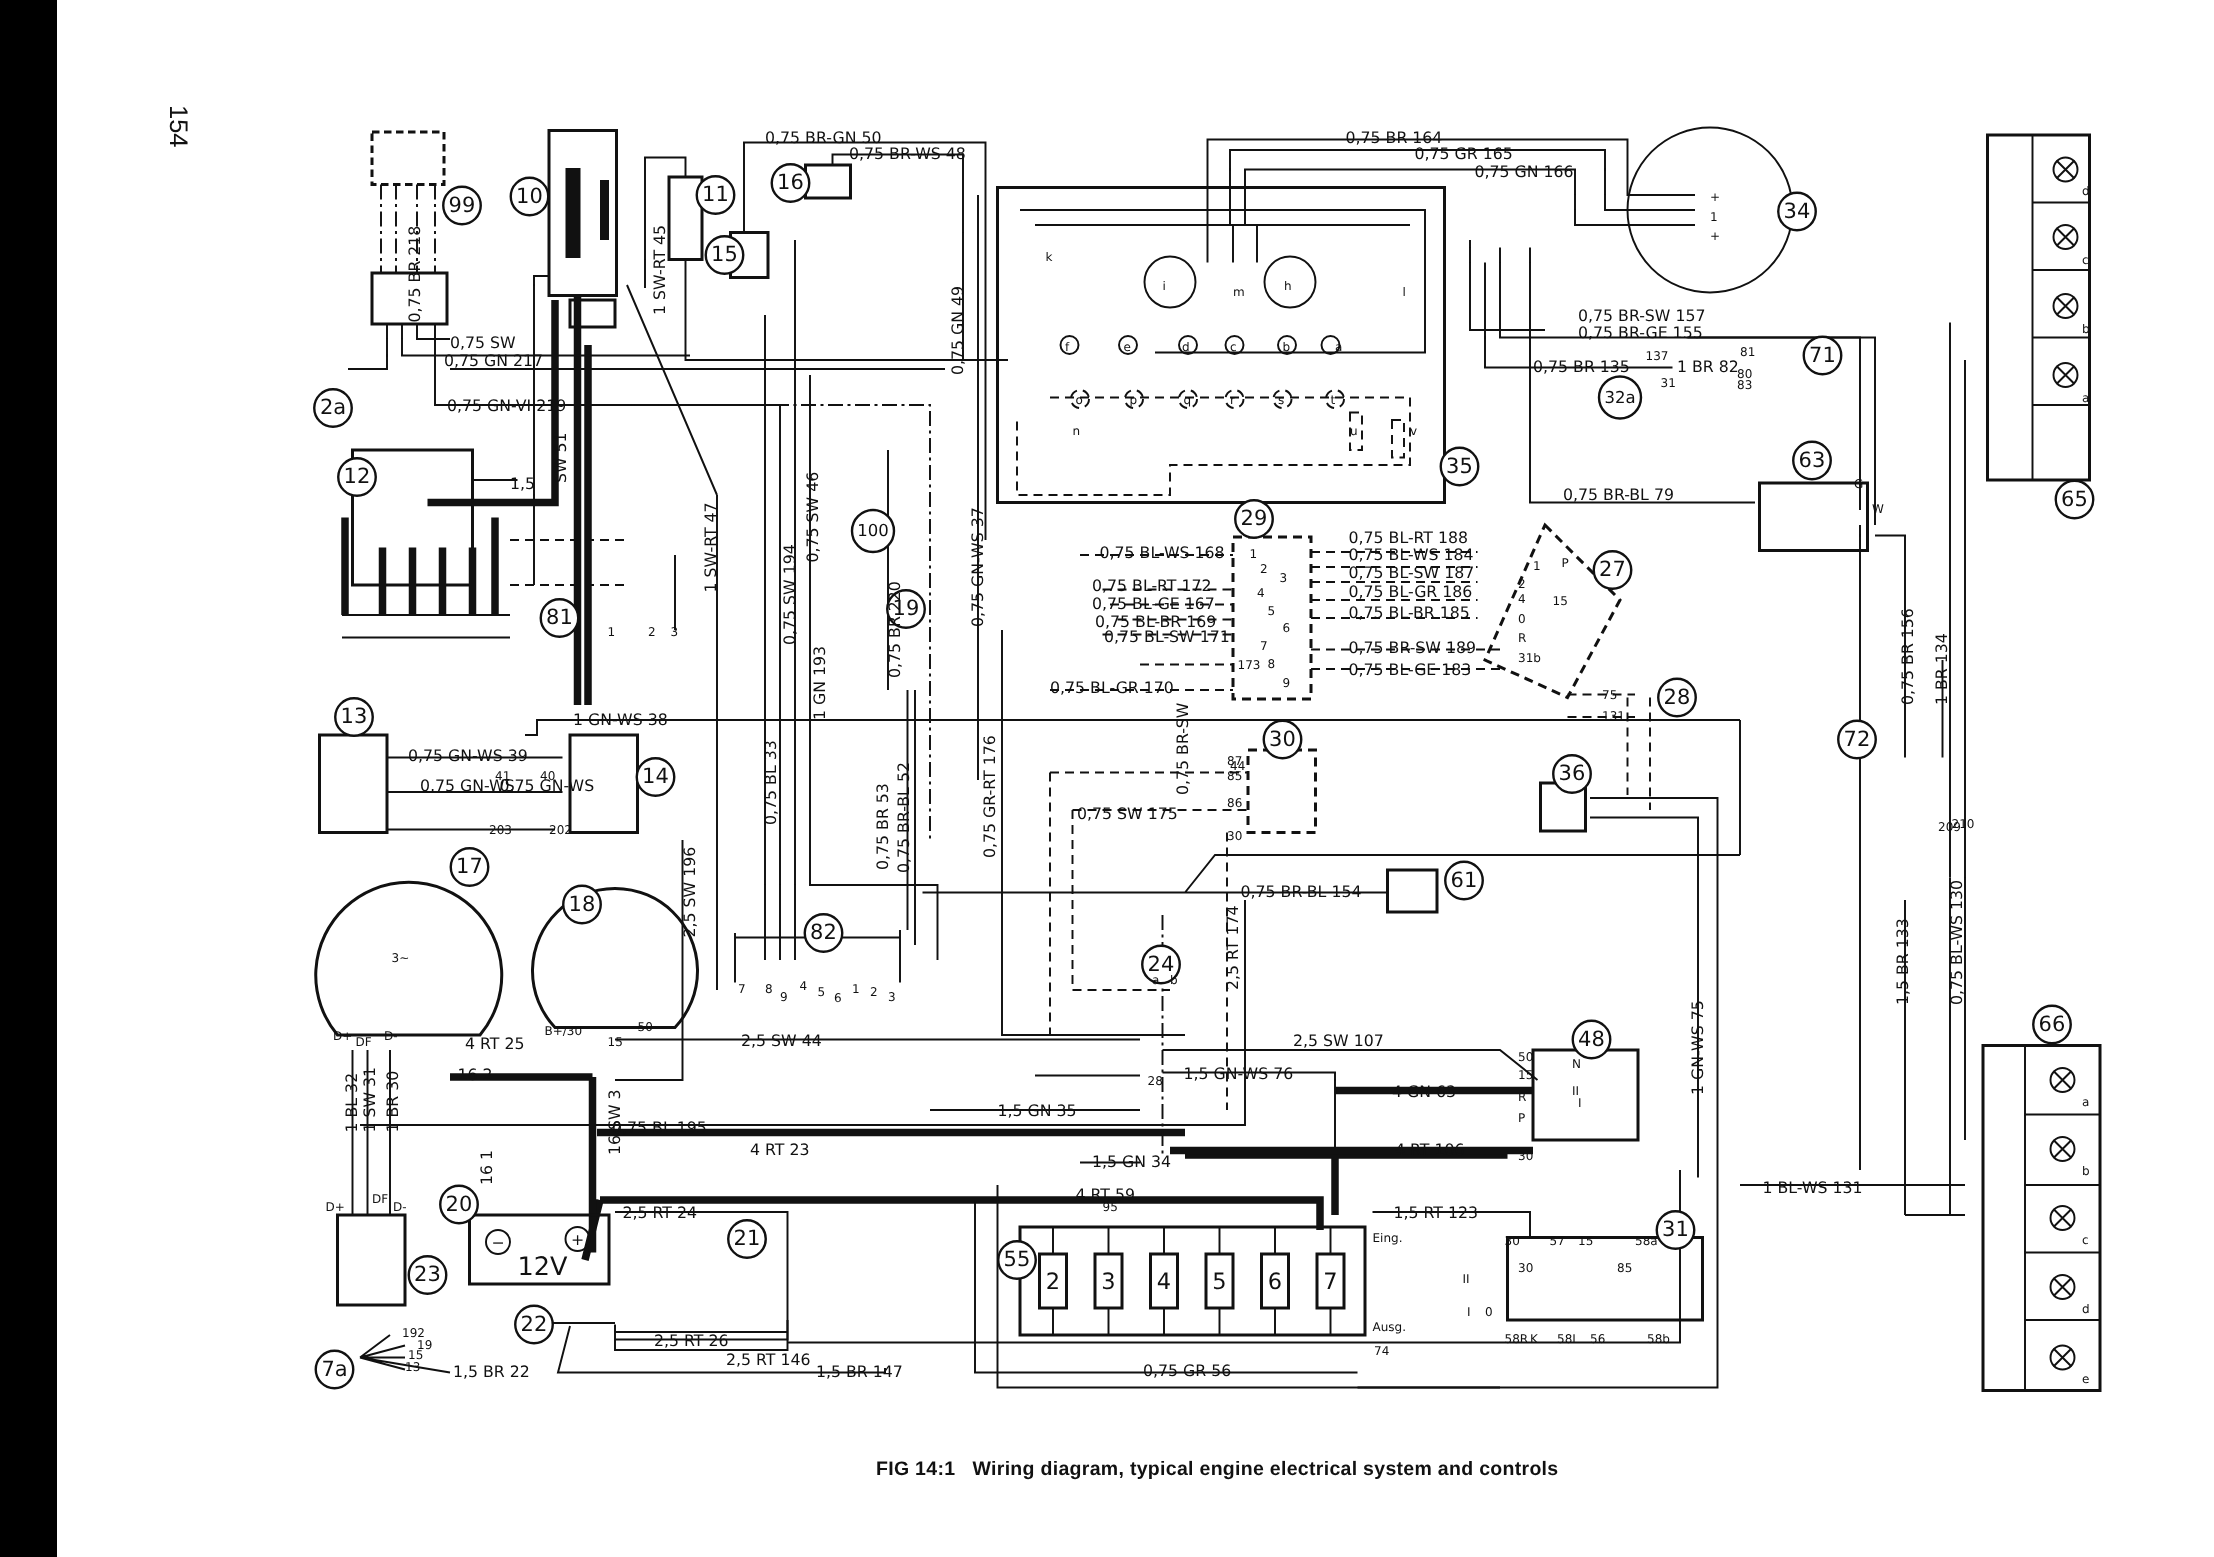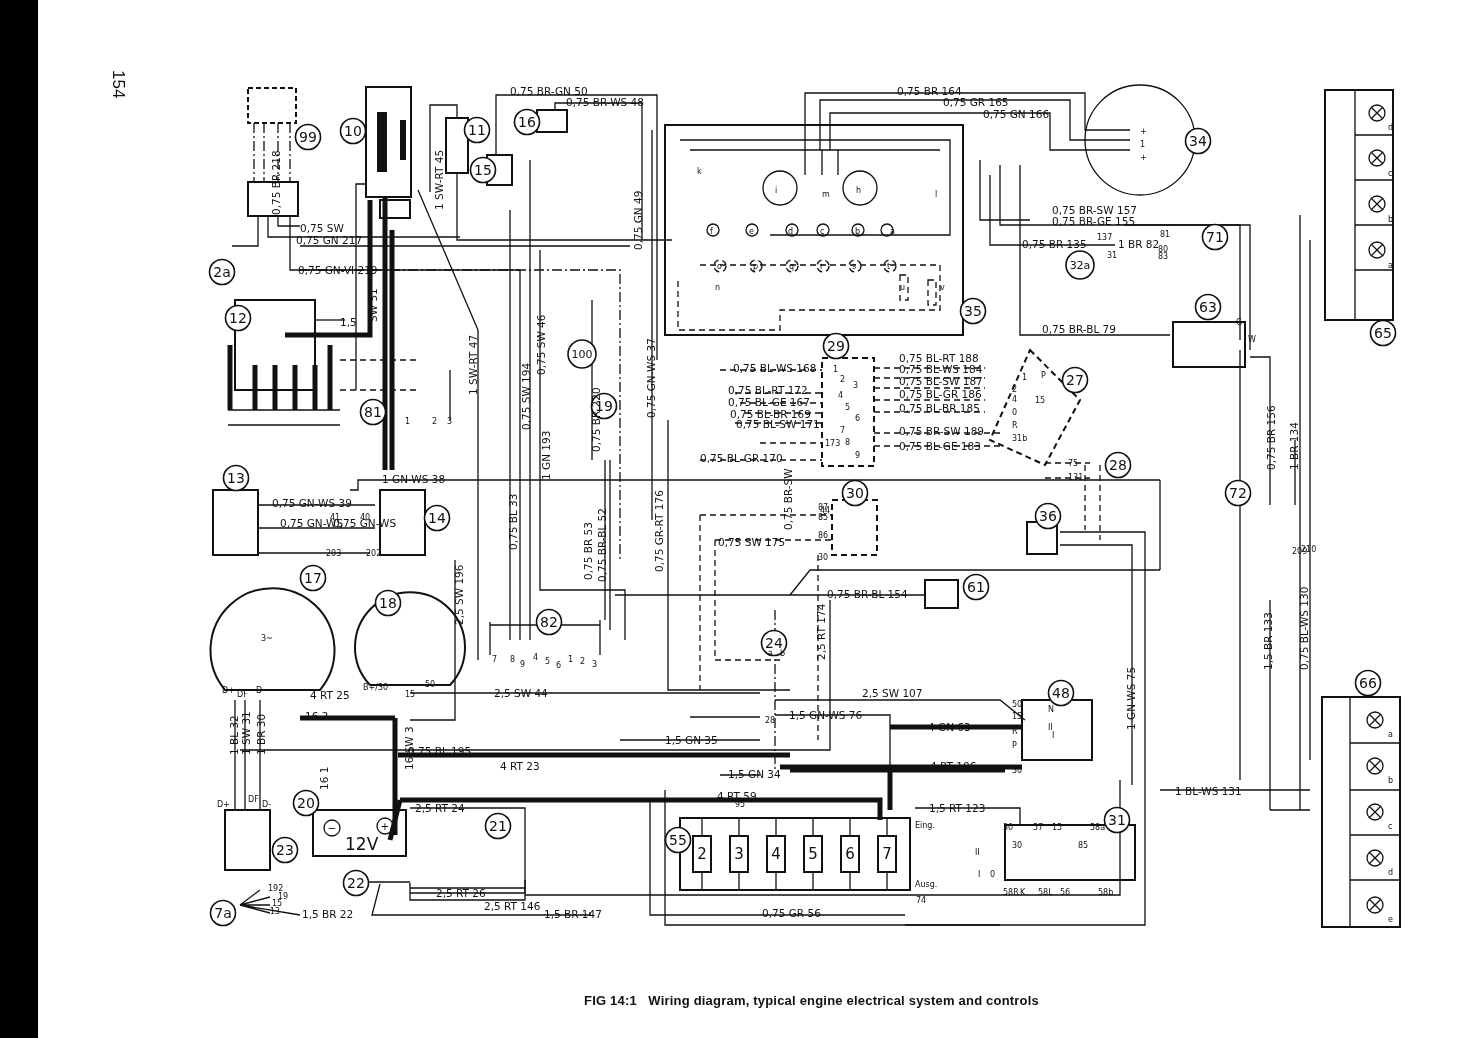--- a/index.html
+++ b/index.html
@@ -1,20 +1,20 @@
 <!DOCTYPE html>
 <html><head>
 <meta charset="utf-8">
 <style>
   html,body{margin:0;padding:0;background:#fff;}
   body{width:1476px;height:1038px;position:relative;overflow:hidden;font-family:"Liberation Sans",sans-serif;}
   .leftbar{position:absolute;left:0;top:0;width:38px;height:1038px;background:#000;}
   .page-num{position:absolute;left:128px;top:70px;transform:rotate(90deg);transform-origin:left top;font-size:17px;color:#111;}
   svg#diagram{position:absolute;left:0;top:0;}
-  .caption{position:absolute;left:584px;top:971px;font-size:13px;font-weight:bold;color:#111;letter-spacing:.2px;white-space:pre;margin-top:22px;}
+  .caption{position:absolute;left:584px;top:971px;font-size:13px;font-weight:bold;color:#111;letter-spacing:.2px;white-space:pre;}
   .w{stroke:#111;fill:none;stroke-width:1.3;}
   .wt{stroke:#111;fill:none;stroke-width:5;}
   .wd{stroke:#111;fill:none;stroke-width:1.3;stroke-dasharray:6 4;}
   .wdd{stroke:#111;fill:none;stroke-width:1.3;stroke-dasharray:10 3 2 3;}
   .box{stroke:#111;fill:none;stroke-width:2;}
   .boxd{stroke:#111;fill:none;stroke-width:2;stroke-dasharray:6 4;}
   .lbl{font-family:"DejaVu Sans",sans-serif;font-size:10.5px;fill:#111;}
   .callout-c{stroke:#111;fill:#fff;stroke-width:1.6;}
   .callout-t{font-family:"DejaVu Sans",sans-serif;font-size:14px;fill:#111;text-anchor:middle;dominant-baseline:central;}
   .small{font-family:"DejaVu Sans",sans-serif;font-size:8px;fill:#111;}

